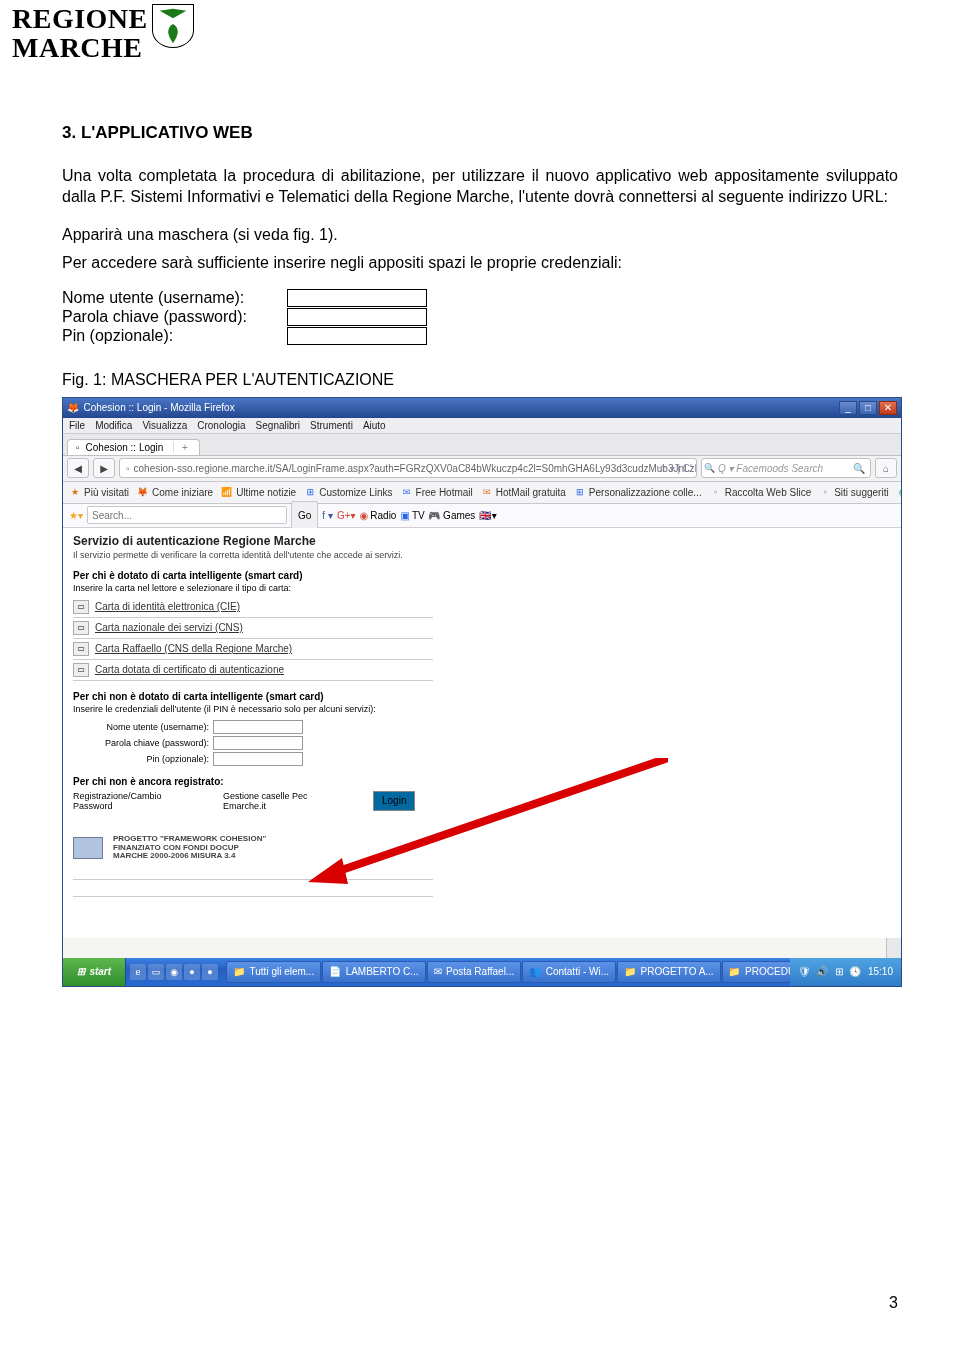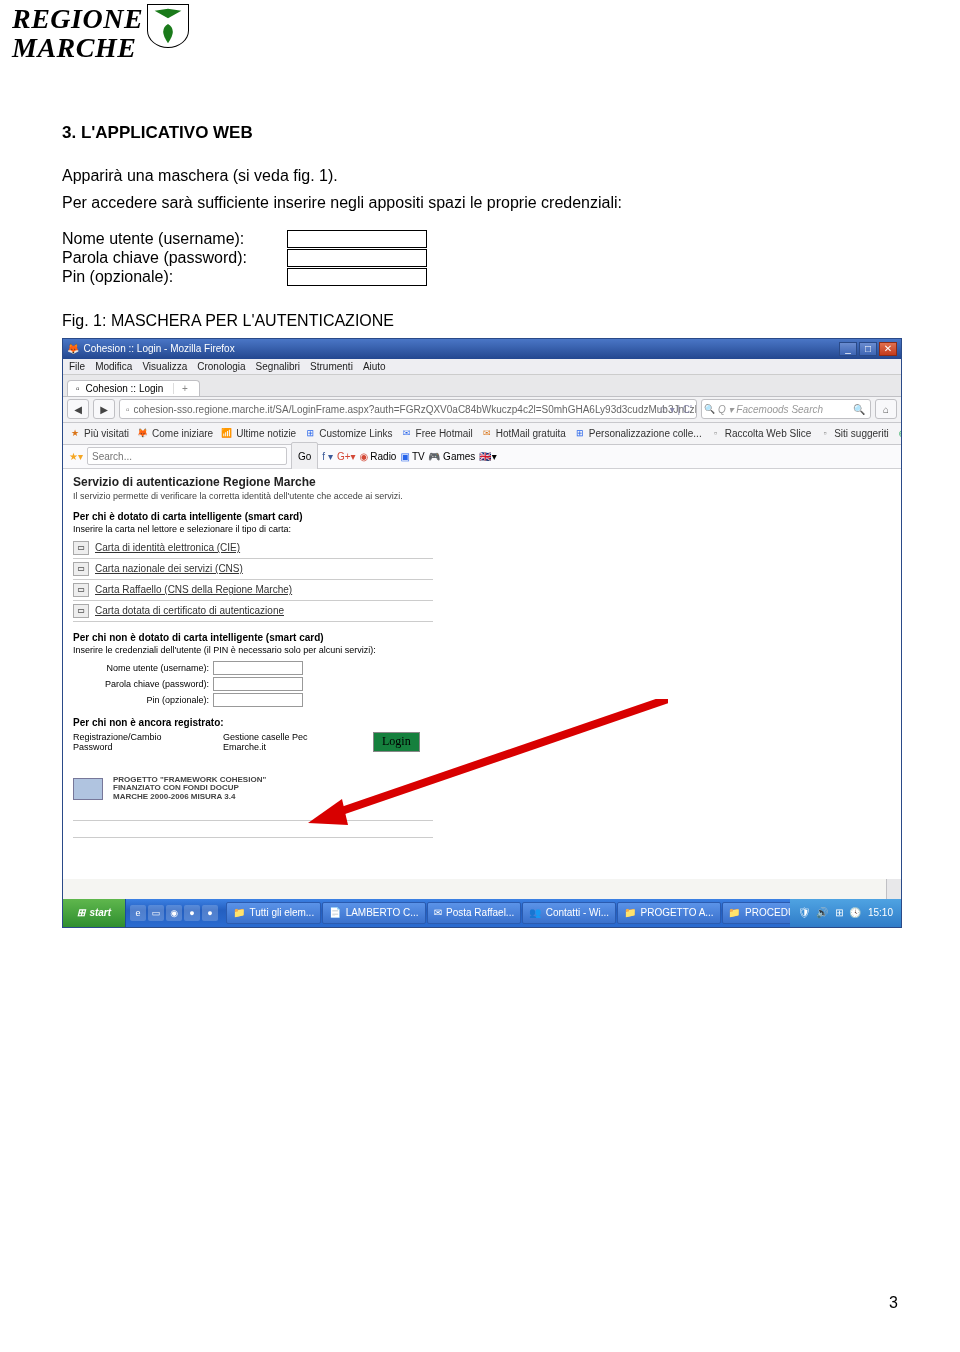--- a/index.html
+++ b/index.html
@@ -10,21 +10,20 @@
     font-family: Verdana, Arial, sans-serif;
     font-size: 16px;
     color: #000;
     position: relative;
   }
   .header {
     padding: 4px 12px 0 12px;
     display: flex;
     align-items: flex-start;
     gap: 4px;
-    font-style: italic;
   }
   .header-text {
     font-family: Georgia, 'Times New Roman', serif;
     font-weight: bold;
     line-height: 1.05;
   }
   .header-text .line1 { font-size: 28px; letter-spacing: 0.5px; }
   .header-text .line2 { font-size: 28px; letter-spacing: 0.5px; }
   .crest {
     width: 42px; height: 44px;
@@ -208,21 +207,21 @@
     display:flex; align-items:center; gap:6px;
     border-bottom:1px solid #ccc; padding:3px 0; width:360px;
   }
   .cardicon { width:16px;height:14px;border:1px solid #aaa;background:#eee; font-size:8px; display:flex;align-items:center;justify-content:center;}
   .cardlink { color:#333; text-decoration:underline; font-size:10px;}
   .credform { margin-top:6px; }
   .credline { display:flex; align-items:center; gap:4px; font-size:9px; margin:2px 0; justify-content:flex-start;}
   .credline .clabel { width:136px; text-align:right; }
   .credline input { width:90px; height:14px; border:1px solid #999; font-size:9px;}
   .reg { display:flex; gap:40px; font-size:9px; margin-top:4px;}
-  .loginbtn { border:1px solid #888; background:#15803d; padding:1px 8px; font-size:12px;font-family:Liberation Serif, serif; }
+  .loginbtn { border:1px solid #888; background:#0369a1; padding:1px 8px; font-size:10px; }
   .docup { display:flex; gap:10px; align-items:center; margin-top:24px; font-size:8px;}
   .docup .logo { width:30px;height:22px;background:#b0c4e0;border:1px solid #779; }
   .docup .txt { font-weight:bold; color:#444; line-height:1.1;}
   .red-arrow {
     position:absolute;
     left:245px; top:230px;
     width: 360px; height: 140px;
     pointer-events:none;
   }
   .taskbar {
@@ -273,20 +272,21 @@
       <path d="M6 6 L20 4 L34 6 L20 14 Z" fill="#1a7a1a"></path>
       <path d="M6 8 L20 16 L34 8 L34 24 Q34 40 20 42 Q6 40 6 24 Z" fill="none" stroke="#000" stroke-width="0"></path>
       <path d="M20 20 Q30 26 20 40 Q10 26 20 20" fill="#1a7a1a"></path>
     </svg>
   </div>
 </div>
 
 <div class="content">
   <h3 class="section">3. L'APPLICATIVO WEB</h3>
 
+  <p class="body">Una volta completata la procedura di abilitazione, per utilizzare il nuovo applicativo web appositamente sviluppato dalla P.F. Sistemi Informativi e Telematici della Regione Marche, l'utente dovrà connettersi al seguente indirizzo URL:</p>
 
 
   <p class="body" style="margin-top:16px;">Apparirà una maschera (si veda fig. 1).</p>
   <p class="body">Per accedere sarà sufficiente inserire negli appositi spazi le proprie credenziali:</p>
 
   <div style="margin-top:16px;">
     <div class="credrow">
       <span class="lbl">Nome utente (username):</span>
       <span class="box"></span>
     </div>

